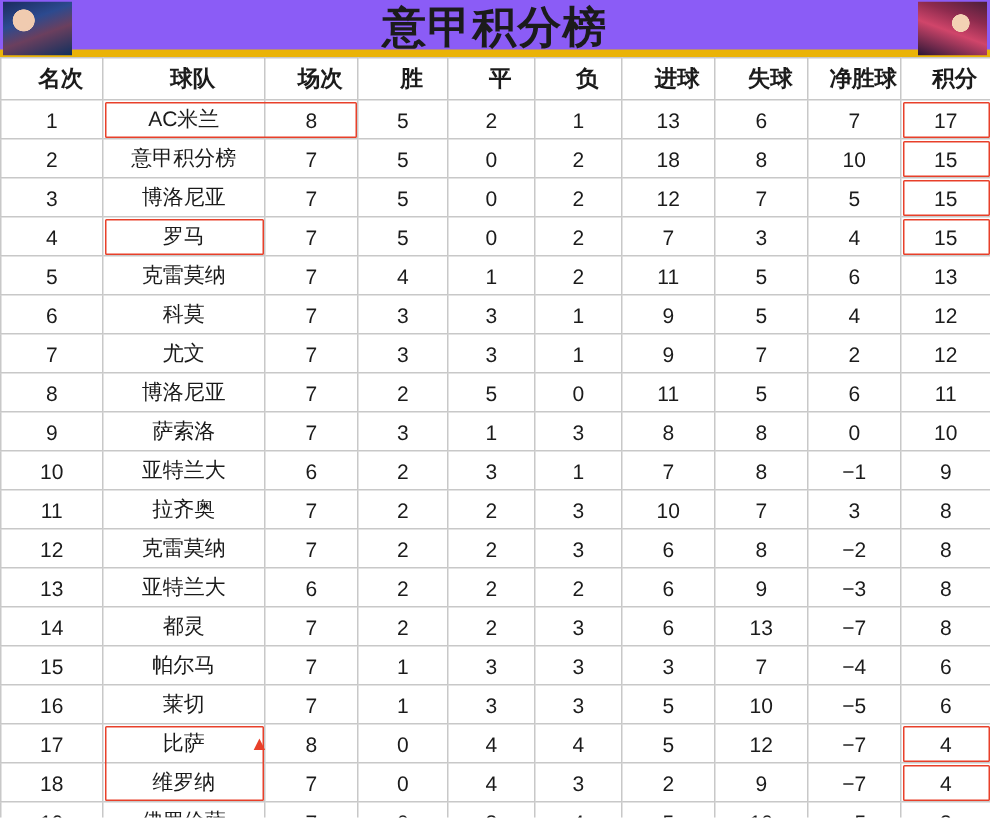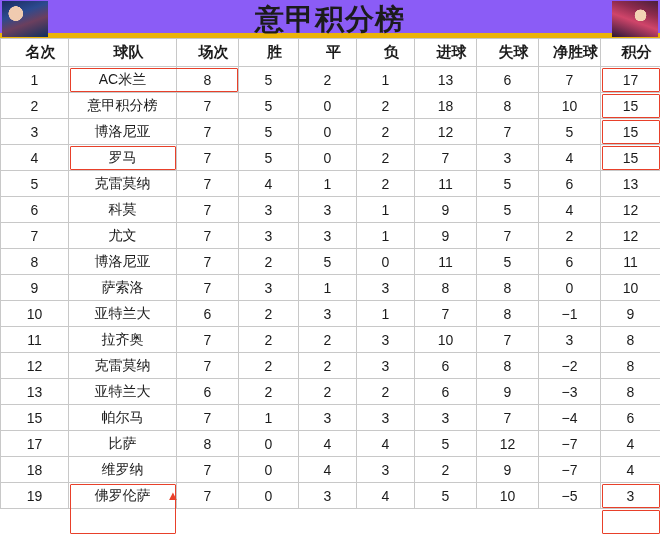--- a/index.html
+++ b/index.html
@@ -305,29 +305,53 @@
           <td>6</td>
           <td>2</td>
           <td>2</td>
           <td>2</td>
           <td>6</td>
           <td>9</td>
           <td>−3</td>
           <td>8</td>
         </tr>
         <tr>
+          <td class="rank c-dark">14</td>
+          <td class="team">都灵</td>
+          <td>7</td>
+          <td>2</td>
+          <td>2</td>
+          <td>3</td>
+          <td>6</td>
+          <td>13</td>
+          <td>−7</td>
+          <td>8</td>
+        </tr>
+        <tr>
           <td class="rank c-dark">15</td>
           <td class="team">帕尔马</td>
           <td>7</td>
           <td>1</td>
           <td>3</td>
           <td>3</td>
           <td>3</td>
           <td>7</td>
           <td>−4</td>
+          <td>6</td>
+        </tr>
+        <tr>
+          <td class="rank c-dark">16</td>
+          <td class="team">莱切</td>
+          <td>7</td>
+          <td>1</td>
+          <td>3</td>
+          <td>3</td>
+          <td>5</td>
+          <td>10</td>
+          <td>−5</td>
           <td>6</td>
         </tr>
         <tr>
           <td class="rank c-dark">17</td>
           <td class="team">比萨</td>
           <td>8</td>
           <td>0</td>
           <td>4</td>
           <td>4</td>
           <td>5</td>

